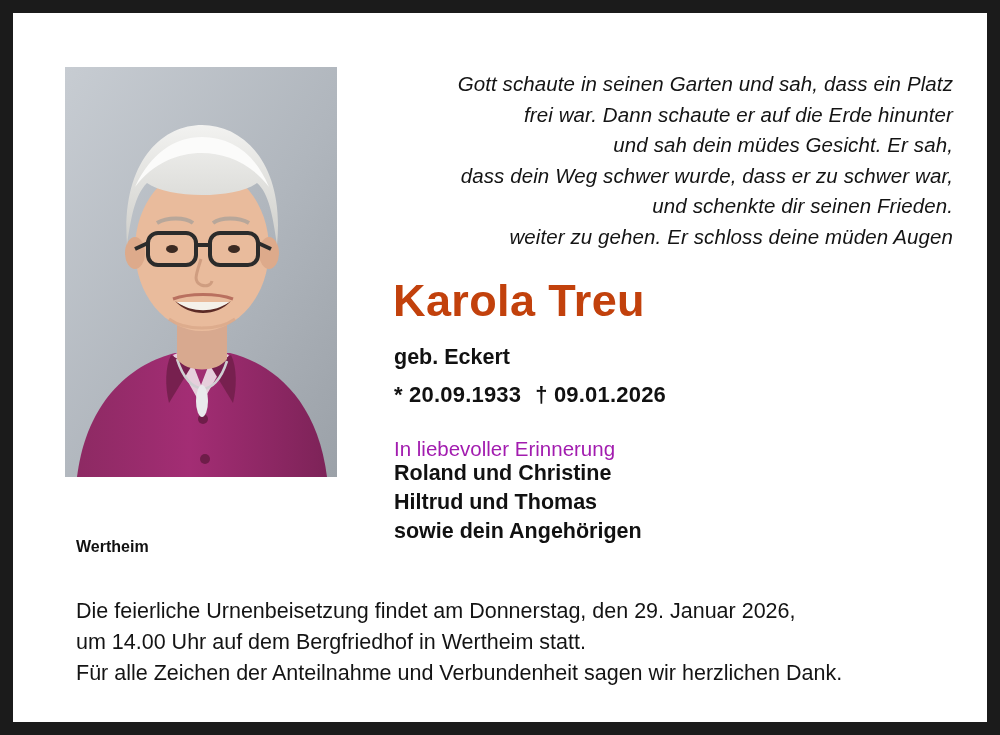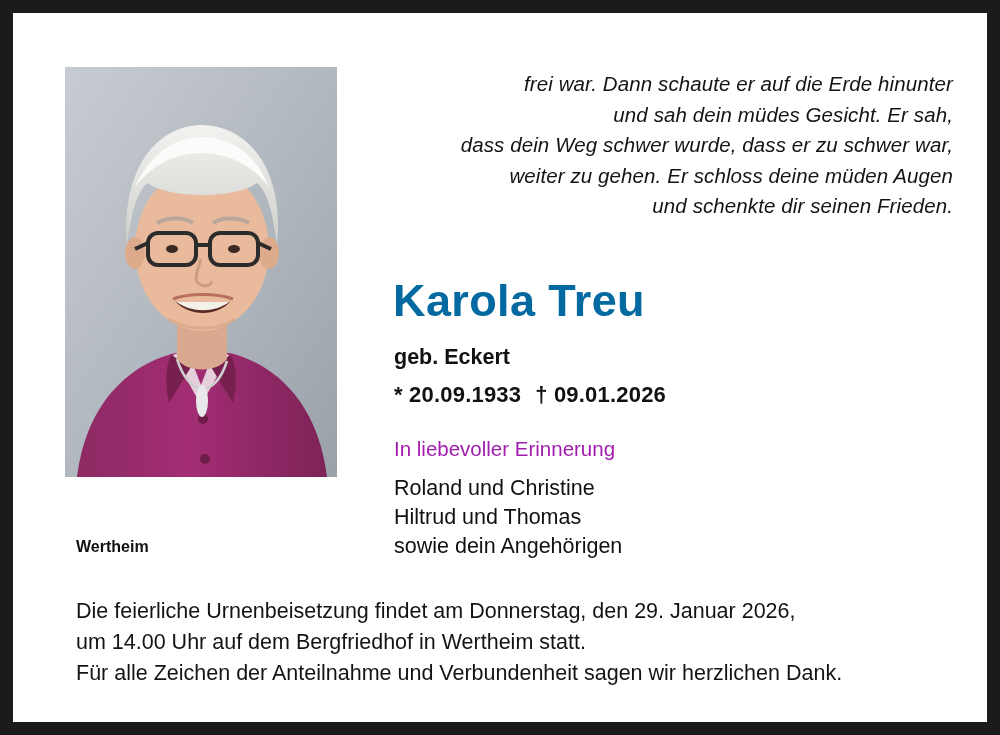--- a/index.html
+++ b/index.html
@@ -57,21 +57,21 @@
   .poem div { white-space: nowrap; }
 
   
   .name {
     position: absolute;
     left: 380px;
     top: 262px;
     font-size: 45px;
     font-weight: bold;
     letter-spacing: 0.4px;
-    color: #0369a1;
+    color: #c2410c;
   }
   .maiden {
     position: absolute;
     left: 381px;
     top: 332px;
     font-size: 21.5px;
     font-weight: bold;
     color: #111111;
   }
   .dates {
@@ -88,23 +88,23 @@
   .memory {
     position: absolute;
     left: 381px;
     top: 424px;
     font-size: 20.5px;
     color: #a21caf;
   }
   .survivors {
     position: absolute;
     left: 381px;
-    top: 461px;
+    top: 446px;
     font-size: 21.5px;
-    font-weight: normal;
+    font-weight: bold;
     line-height: 29px;
     color: #111111;
   }
   .survivors div { white-space: nowrap; }
 
   .city {
     position: absolute;
     left: 63px;
     top: 525px;
     font-size: 16px;
@@ -189,25 +189,26 @@
 
         <path d="M110 234 C124 250 152 250 166 234 C152 244 124 244 110 234 Z" fill="#5c2b26"></path>
         <path d="M112 235 C126 246 150 246 164 235 Z" fill="#f4f1ea"></path>
         <path d="M108 232 C124 226 152 226 168 232" stroke="#b9705f" stroke-width="3" fill="none"></path>
 
         <path d="M104 252 C120 264 154 264 170 252" stroke="#d5a184" stroke-width="3" fill="none" opacity="0.6"></path>
       </svg>
     </div>
 
     <div class="poem">
+      <div>Gott schaute in seinen Garten und sah, dass ein Platz</div>
       <div>frei war. Dann schaute er auf die Erde hinunter</div>
       <div>und sah dein müdes Gesicht. Er sah,</div>
       <div>dass dein Weg schwer wurde, dass er zu schwer war,</div>
+      <div>und schenkte dir seinen Frieden.</div>
       <div>weiter zu gehen. Er schloss deine müden Augen</div>
-      <div>und schenkte dir seinen Frieden.</div>
     </div>
 
     <div class="name">Karola Treu</div>
     <div class="maiden">geb. Eckert</div>
 
     <div class="dates">
       <span>* 20.09.1933</span><span class="sep"></span><span>† 09.01.2026</span>
     </div>
 
     <div class="memory">In liebevoller Erinnerung</div>

